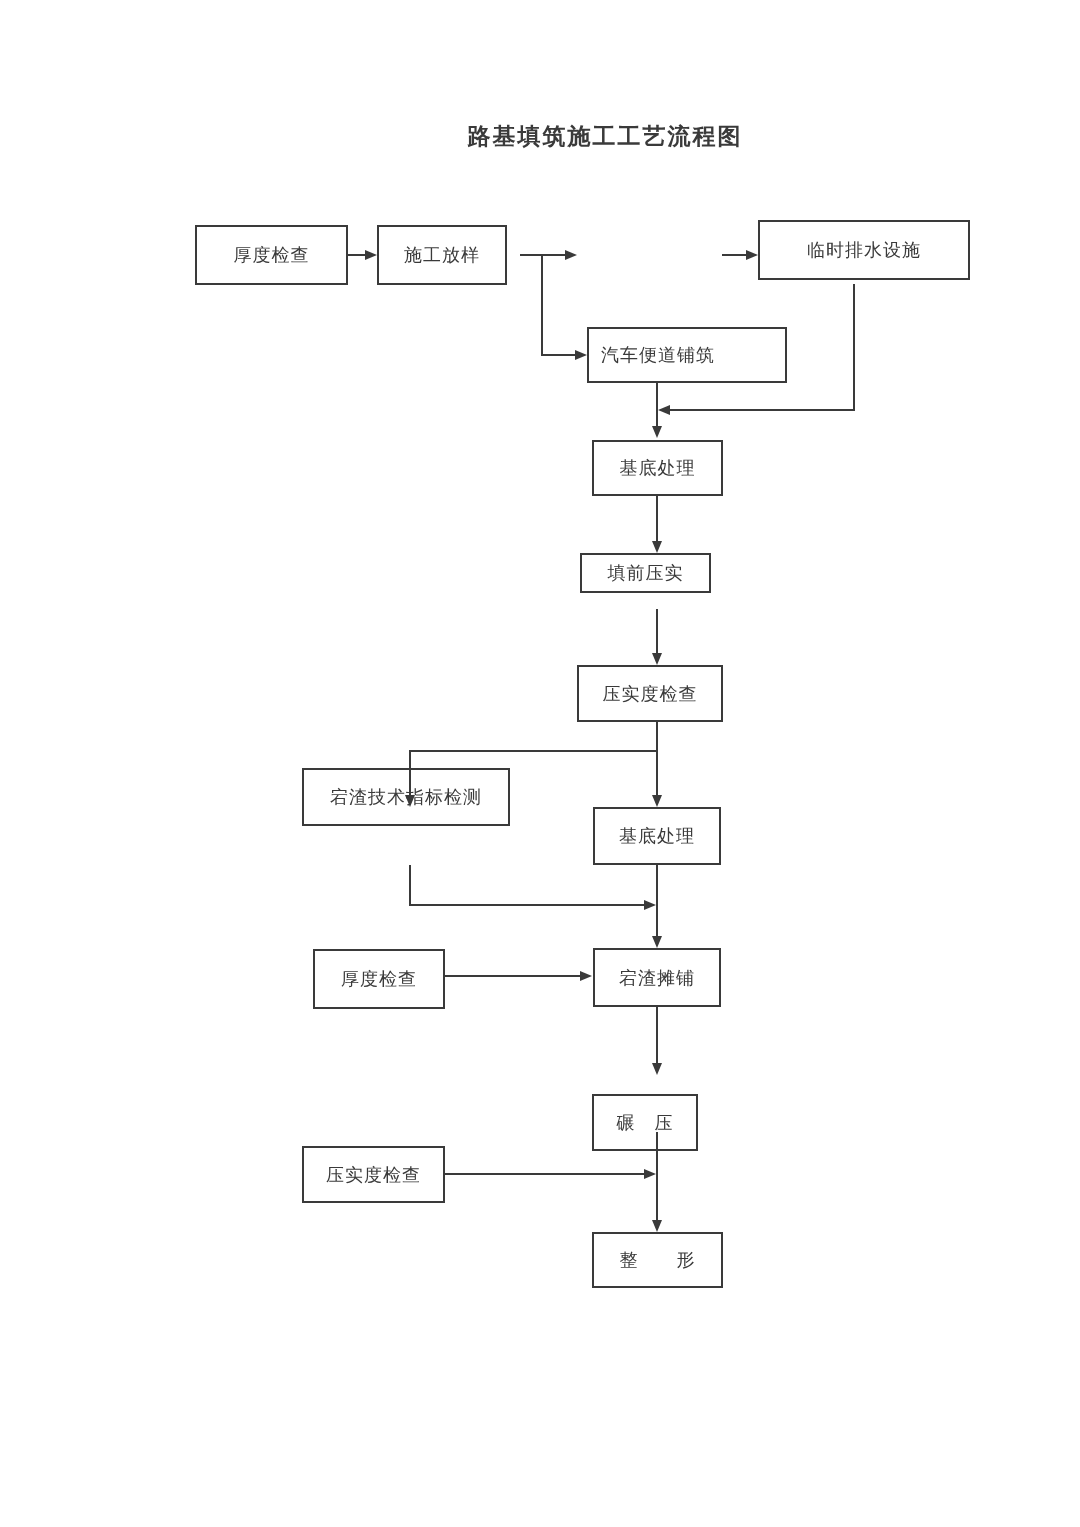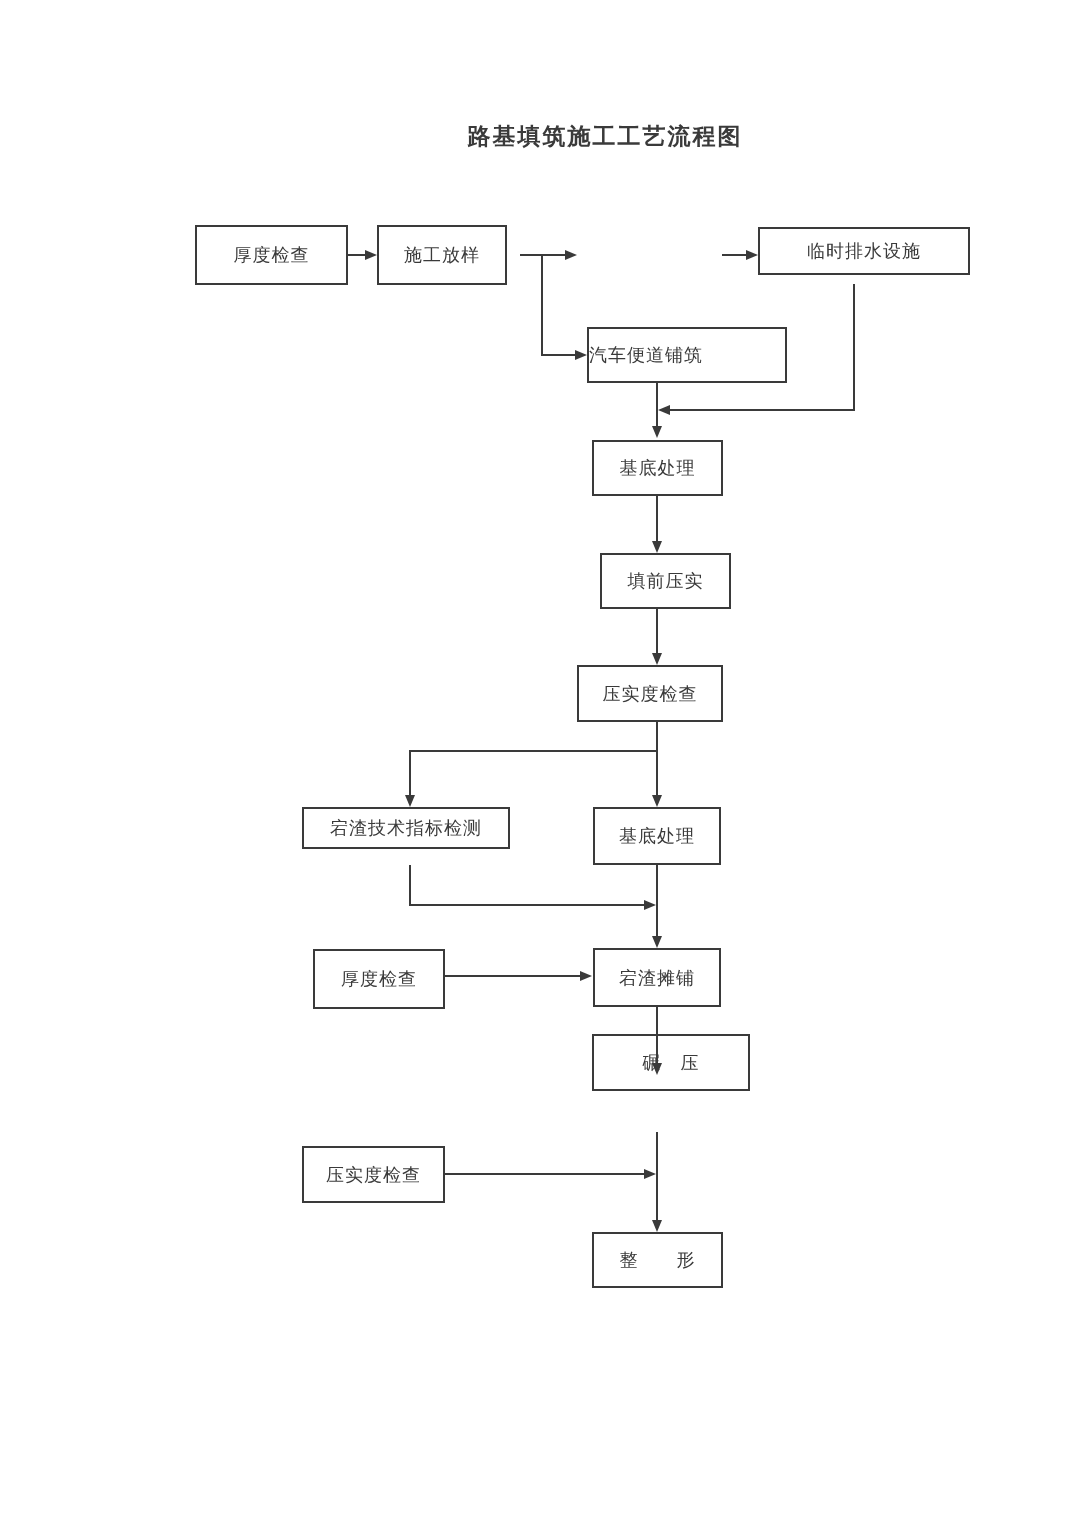--- a/index.html
+++ b/index.html
@@ -35,20 +35,21 @@
     display: flex;
     align-items: center;
     justify-content: center;
     font-size: 18px;
     letter-spacing: 1px;
     color: #3a3a3a;
     white-space: pre;
   }
   .node.align-left {
     justify-content: flex-start;
+    padding-left: 12px;
   }
   .hline, .vline {
     position: absolute;
     background: #3a3a3a;
   }
   .hline { height: 2px; }
   .vline { width: 2px; }
   .arr {
     position: absolute;
     width: 0;
@@ -72,35 +73,35 @@
 </style>
 </head>
 <body>
 
 <div class="canvas">
 
   <div class="title">路基填筑施工工艺流程图</div>
 
   <div class="node" style="left:195px;top:225px;width:153px;height:60px">厚度检查</div>
   <div class="node" style="left:377px;top:225px;width:130px;height:60px">施工放样</div>
-  <div class="node" style="left:758px;top:227px;width:212px;height:48px">临时排水设施</div>
+  <div class="node" style="left:758px;top:220px;width:212px;height:60px">临时排水设施</div>
 
   <div class="node align-left" style="left:587px;top:327px;width:200px;height:56px">汽车便道铺筑</div>
 
   <div class="node" style="left:592px;top:440px;width:131px;height:56px">基底处理</div>
-  <div class="node" style="left:600px;top:553px;width:131px;height:56px">填前压实</div>
+  <div class="node" style="left:580px;top:553px;width:131px;height:40px">填前压实</div>
   <div class="node" style="left:577px;top:665px;width:146px;height:57px">压实度检查</div>
 
-  <div class="node" style="left:302px;top:807px;width:208px;height:42px">宕渣技术指标检测</div>
+  <div class="node" style="left:302px;top:768px;width:208px;height:58px">宕渣技术指标检测</div>
   <div class="node" style="left:593px;top:807px;width:128px;height:58px">基底处理</div>
 
   <div class="node" style="left:313px;top:949px;width:132px;height:60px">厚度检查</div>
   <div class="node" style="left:593px;top:948px;width:128px;height:59px">宕渣摊铺</div>
 
-  <div class="node" style="left:592px;top:1034px;width:158px;height:57px">碾　压</div>
+  <div class="node" style="left:592px;top:1094px;width:106px;height:57px">碾　压</div>
   <div class="node" style="left:302px;top:1146px;width:143px;height:57px">压实度检查</div>
   <div class="node" style="left:592px;top:1232px;width:131px;height:56px">整　　形</div>
 
   <div class="hline" style="left:348px;top:254px;width:18px"></div>
   <div class="arr arr-r" style="left:365px;top:250px"></div>
 
   <div class="hline" style="left:520px;top:254px;width:46px"></div>
   <div class="arr arr-r" style="left:565px;top:250px"></div>
 
   <div class="hline" style="left:722px;top:254px;width:25px"></div>

